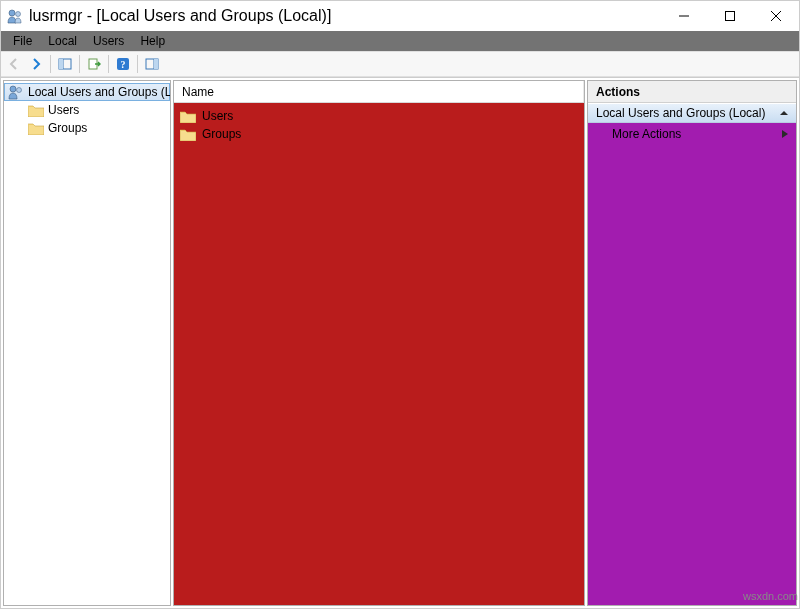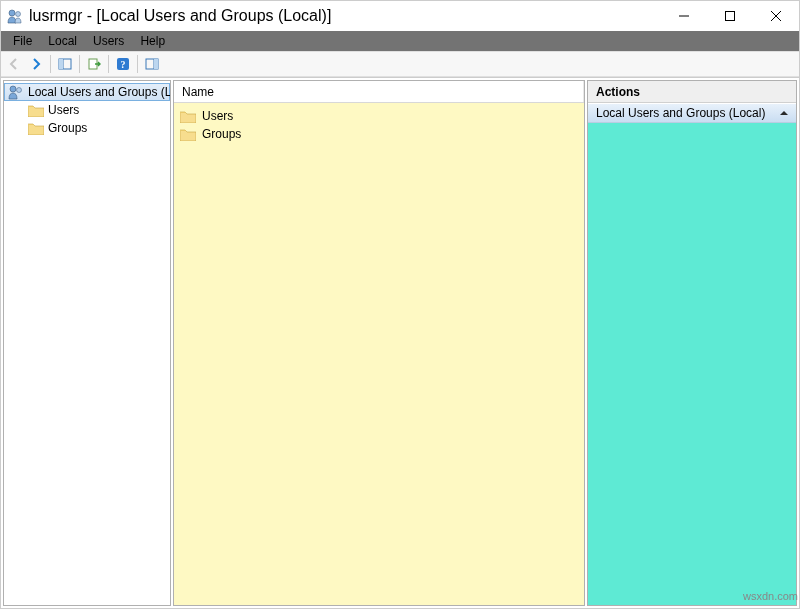--- a/index.html
+++ b/index.html
@@ -16,22 +16,22 @@
   .menubar { height:20px; display:flex; align-items:center; padding: 0 4px; background:#737373; }
   .menubar span { padding:2px 8px; cursor:default; }
   
   .toolbar { height:26px; border-top:1px solid #e0e0e0; border-bottom:1px solid #e0e0e0; background:#f7f7f7; display:flex; align-items:center; padding:0 2px; gap:0px; }
   .tool-btn { width:22px; height:22px; display:flex; align-items:center; justify-content:center; border:1px solid transparent; }
   .tool-sep { width:1px; height:18px; background:#ccc; margin:0 3px; }
   .tool-btn.disabled { opacity:0.4; pointer-events:none; }
   
   .main { flex:1; display:flex; border-top:1px solid #ccc; }
   .tree-pane { width:168px; border:1px solid #b0b0b0; margin:2px 1px 2px 2px; background:#fff; overflow:auto; }
-  .list-pane { flex:1; border:1px solid #b0b0b0; margin:2px 1px; background:#fef9c3; display:flex; flex-direction:column; }
-  .actions-pane { width:210px; border:1px solid #b0b0b0; margin:2px 2px 2px 1px; background:#5eead4; display:flex; flex-direction:column; }
+  .list-pane { flex:1; border:1px solid #b0b0b0; margin:2px 1px; background:#b91c1c; display:flex; flex-direction:column; }
+  .actions-pane { width:210px; border:1px solid #b0b0b0; margin:2px 2px 2px 1px; background:#a21caf; display:flex; flex-direction:column; }
   
   .tree-root { padding:2px 0; }
   .tree-item { display:flex; align-items:center; height:18px; padding-left:4px; cursor:default; white-space:nowrap; }
   .tree-item.selected { background:linear-gradient(#e4eef9,#d0e2f5); border:1px solid #7ab0e0; padding-left:3px; }
   .tree-item .icon { width:16px; height:16px; margin-right:4px; display:inline-flex; align-items:center; justify-content:center; }
   .tree-child { padding-left:24px; }
   
   .folder-icon { width:16px; height:13px; }
   
   .list-header { height:22px; border-bottom:1px solid #d8d8d8; display:flex; align-items:center; background:#fff; }
@@ -195,18 +195,26 @@
     <div class="actions-pane">
       <div class="actions-header">Actions</div>
       <div class="actions-section">
         <span>Local Users and Groups (Local)</span>
         <span>
           <svg width="8" height="8" viewBox="0 0 8 8">
               <path d="M0 6 L4 2 L8 6 Z" fill="#2a2a2a"></path>
             </svg>
         </span>
       </div>
+      <div class="actions-item">
+        <span>More Actions</span>
+        <span>
+          <svg width="6" height="8" viewBox="0 0 6 8">
+              <path d="M0 0 L6 4 L0 8 Z" fill="#2a2a2a"></path>
+            </svg>
+        </span>
+      </div>
     </div>
 
   </div>
 
   <div class="watermark">wsxdn.com</div>
 </div>
 
 </body></html>

